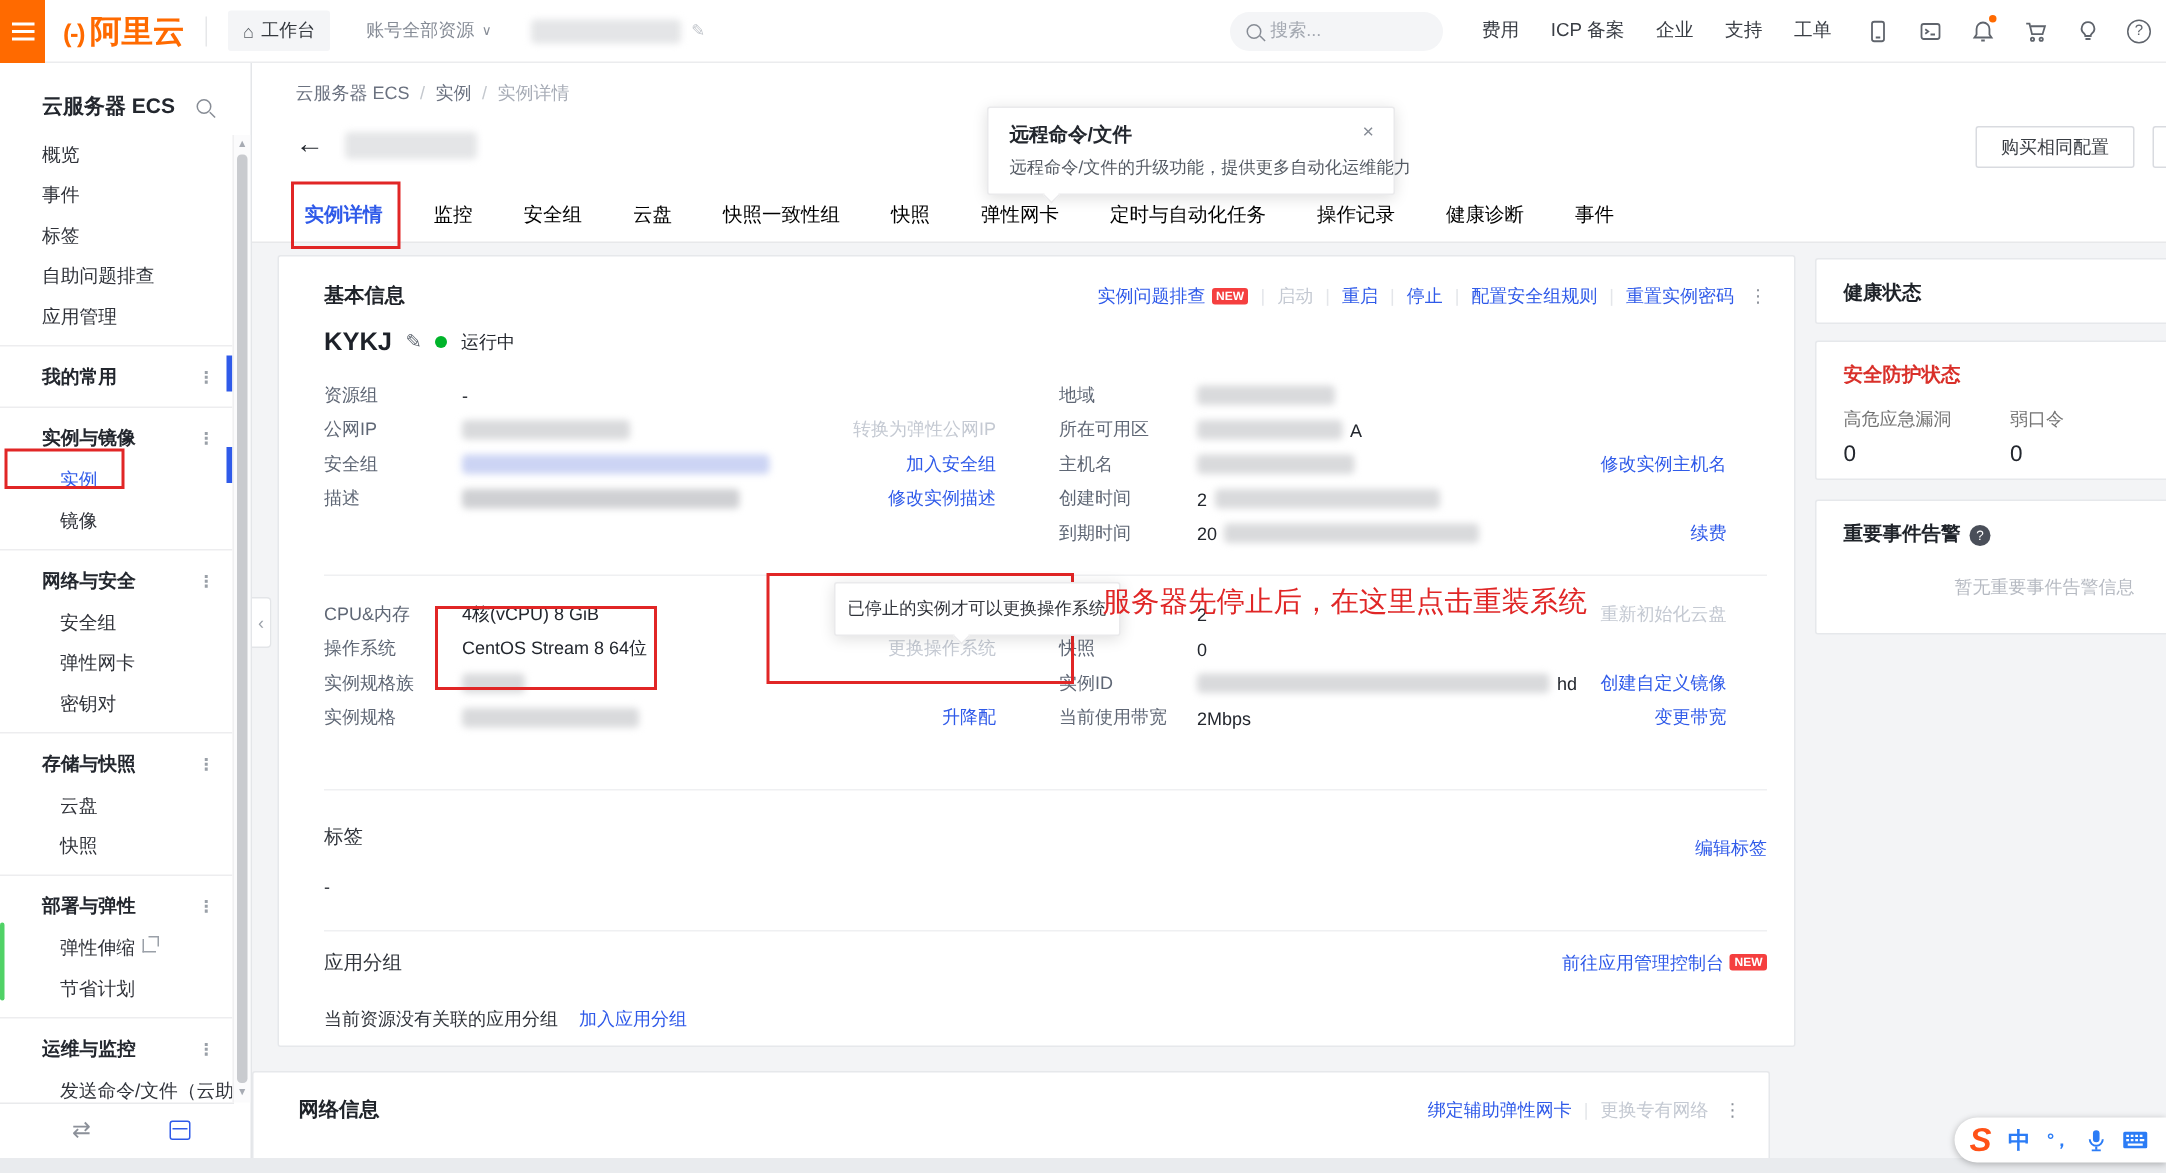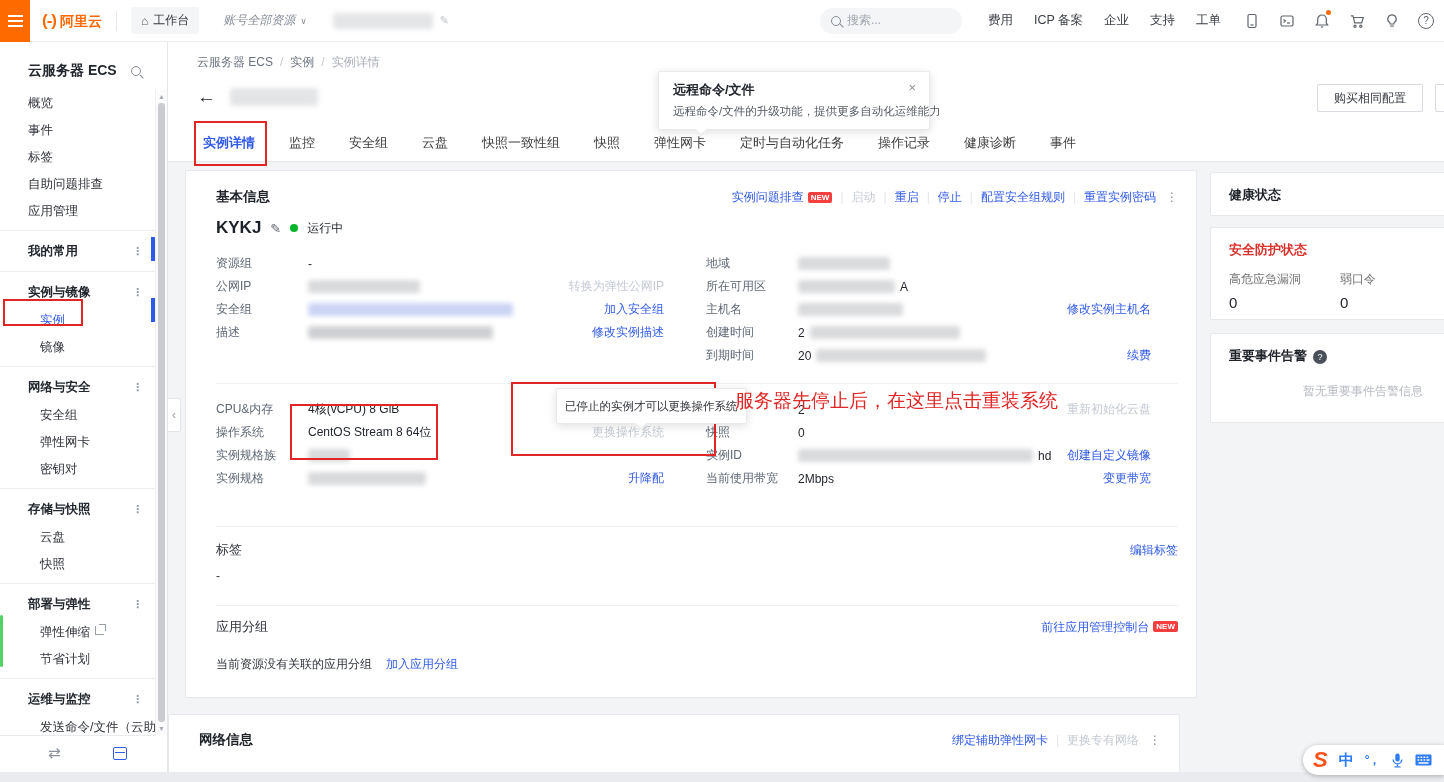--- a/index.html
+++ b/index.html
@@ -15,26 +15,26 @@
   .kebab { color:#8a8f98; font-size:12px; cursor:pointer; }
 
   
   .topbar { position:absolute; left:0; top:0; width:1444px; height:42px; background:#fff;
             border-bottom:1px solid #ebecee; display:flex; align-items:center; z-index:20; }
   .hamburger { width:30px; height:42px; background:#ff6a00; display:flex; flex-direction:column;
                justify-content:center; align-items:center; gap:3px; cursor:pointer; }
   .hamburger i { width:15px; height:2px; background:#fff; }
   .logo { display:flex; align-items:baseline; margin-left:12px; color:#ff6a00; font-weight:700; cursor:pointer; }
   .logo .mark { font-size:17px; letter-spacing:-1px; margin-right:4px; }
-  .logo .txt { font-size:14px; }
+  .logo .txt { font-size:21px; }
   .vsep { width:1px; height:20px; background:#e6e7e9; margin:0 14px; }
   .chip { background:#f4f5f7; border-radius:2px; padding:5px 10px; display:flex; align-items:center;
           gap:5px; font-size:12px; color:#33373d; cursor:pointer; }
   .chip .home { font-size:12px; color:#5b6066; }
-  .scope { margin-left:24px; color:#868c96; display:flex; align-items:center; gap:5px; cursor:pointer;font-style:italic; }
+  .scope { margin-left:24px; color:#868c96; display:flex; align-items:center; gap:5px; cursor:pointer; }
   .scope .chev { font-size:9px; }
   .acct-blur { margin-left:26px; }
   .tb-pencil { margin-left:7px; color:#c0c4ca; font-size:11px; }
   .tb-spacer { flex:1; }
   .searchbox { width:142px; height:26px; background:#f4f5f7; border-radius:13px; display:flex;
                align-items:center; gap:6px; padding:0 11px; margin-right:26px; cursor:text; }
   .searchbox .ph { color:#a2a7b0; }
   .mag { position:relative; width:10px; height:10px; border:1.4px solid #878c95; border-radius:50%; flex-shrink:0; }
   .mag::after { content:""; position:absolute; width:5px; height:1.4px; background:#878c95;
                 transform:rotate(45deg); right:-4px; bottom:-2px; }
@@ -88,21 +88,21 @@
   .breadcrumb { position:absolute; left:29px; top:12px; font-size:12px; color:#6b7280; }
   .breadcrumb .bsep { color:#c3c7cd; margin:0 7px; }
   .breadcrumb .cur { color:#a8adb7; }
   .title-row { position:absolute; left:29px; top:44px; display:flex; align-items:center; gap:14px; }
   .back { font-size:19px; font-weight:700; color:#23272e; cursor:pointer; }
   .page-btns { position:absolute; top:42px; left:1149px; display:flex; gap:12px; }
   .pbtn { height:28px; padding:0 16px; border:1px solid #d9dbe0; border-radius:2px; background:#fff;
           font-size:12px; color:#383c42; display:flex; align-items:center; cursor:pointer; white-space:nowrap; }
   .tabs { position:absolute; left:0; bottom:0; width:100%; height:36px; border-bottom:1px solid #e7e8ea;
           display:flex; padding-left:18px; }
-  .tab { padding:0 17px; line-height:34px; font-size:13px; color:#404040; cursor:pointer; white-space:nowrap; }
+  .tab { padding:0 17px; line-height:34px; font-size:13px; color:#000000; cursor:pointer; white-space:nowrap; }
   .tab.active { color:#2f5ae9; font-weight:600; }
   .content-body { position:absolute; left:0; top:120px; width:100%; height:620px; background:#f3f4f6; }
   .card { position:absolute; background:#fff; border:1px solid #e6e8eb; border-radius:2px; }
 
   
   .bi-header { display:flex; align-items:center; padding:17px 18px 0 30px; }
   .bi-title { font-size:13.5px; font-weight:700; color:#1f2329; }
   .bi-actions { margin-left:auto; display:flex; align-items:center; font-size:12px; white-space:nowrap; }
   .newbadge { background:#f53f3f; color:#fff; font-size:8px; font-weight:700; border-radius:2px;
               padding:1px 3px; margin-left:4px; vertical-align:2px; }
@@ -482,21 +482,21 @@
             <span class="fl">当前使用带宽</span>
             <span class="fv">2Mbps</span>
             <span class="fa lk">变更带宽</span>
           </div>
         </div>
       </div>
 
       <div class="hline" style="margin-top:36px;"></div>
       <div class="sec-row">
         <span class="sec-title">标签</span>
-        <span class="lk" style="margin-left:auto;">编辑标签</span>
+        <span class="lk" style="margin-left:auto;margin-top:16px;">编辑标签</span>
       </div>
       <div class="dash-val">-</div>
 
       <div class="hline" style="margin-top:22px;"></div>
       <div class="sec-row" style="margin-top:12px;">
         <span class="sec-title">应用分组</span>
         <span style="margin-left:auto;">
           <span class="lk">前往应用管理控制台</span><span class="newbadge">NEW</span>
         </span>
       </div>

